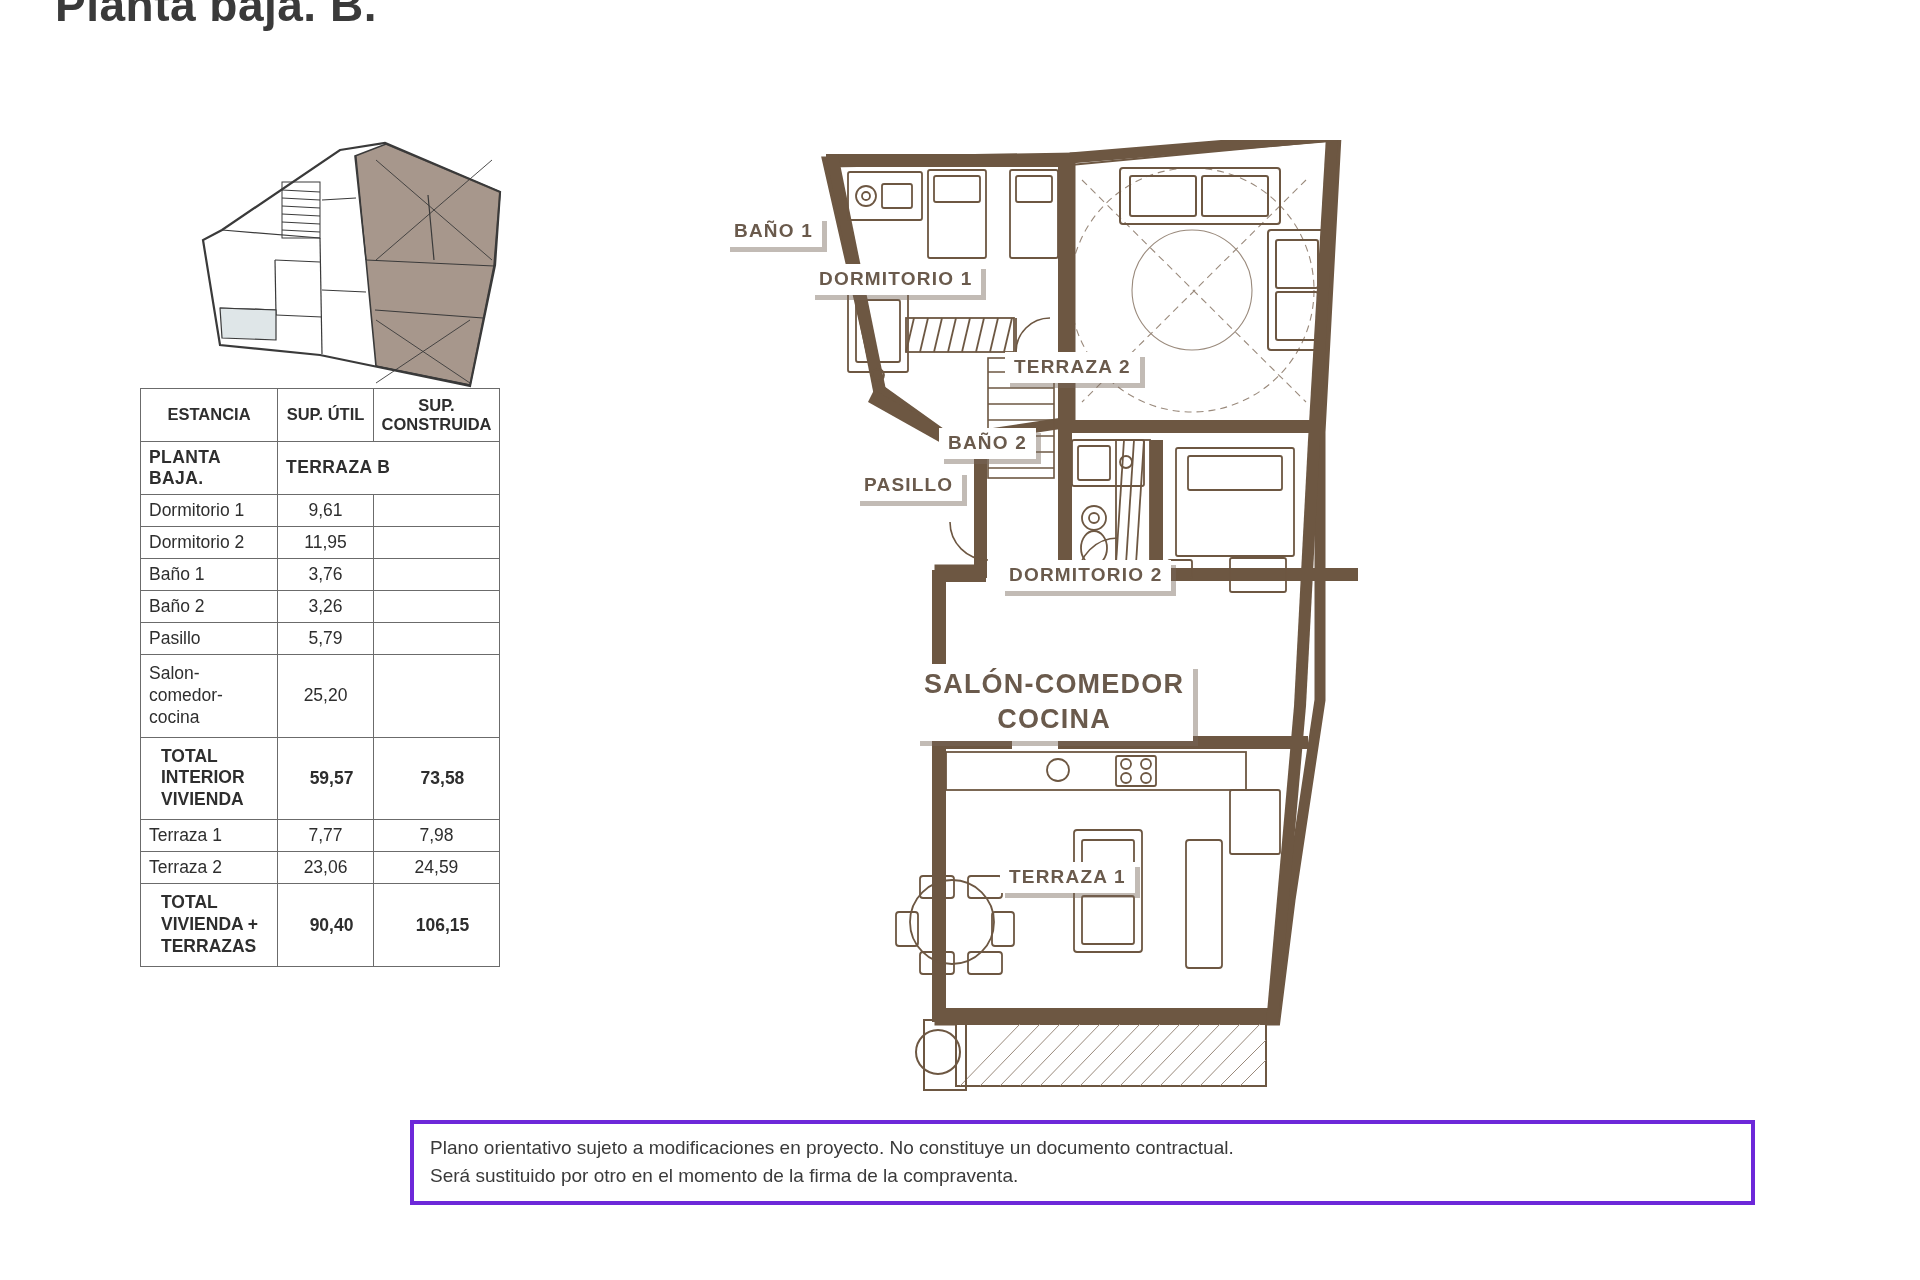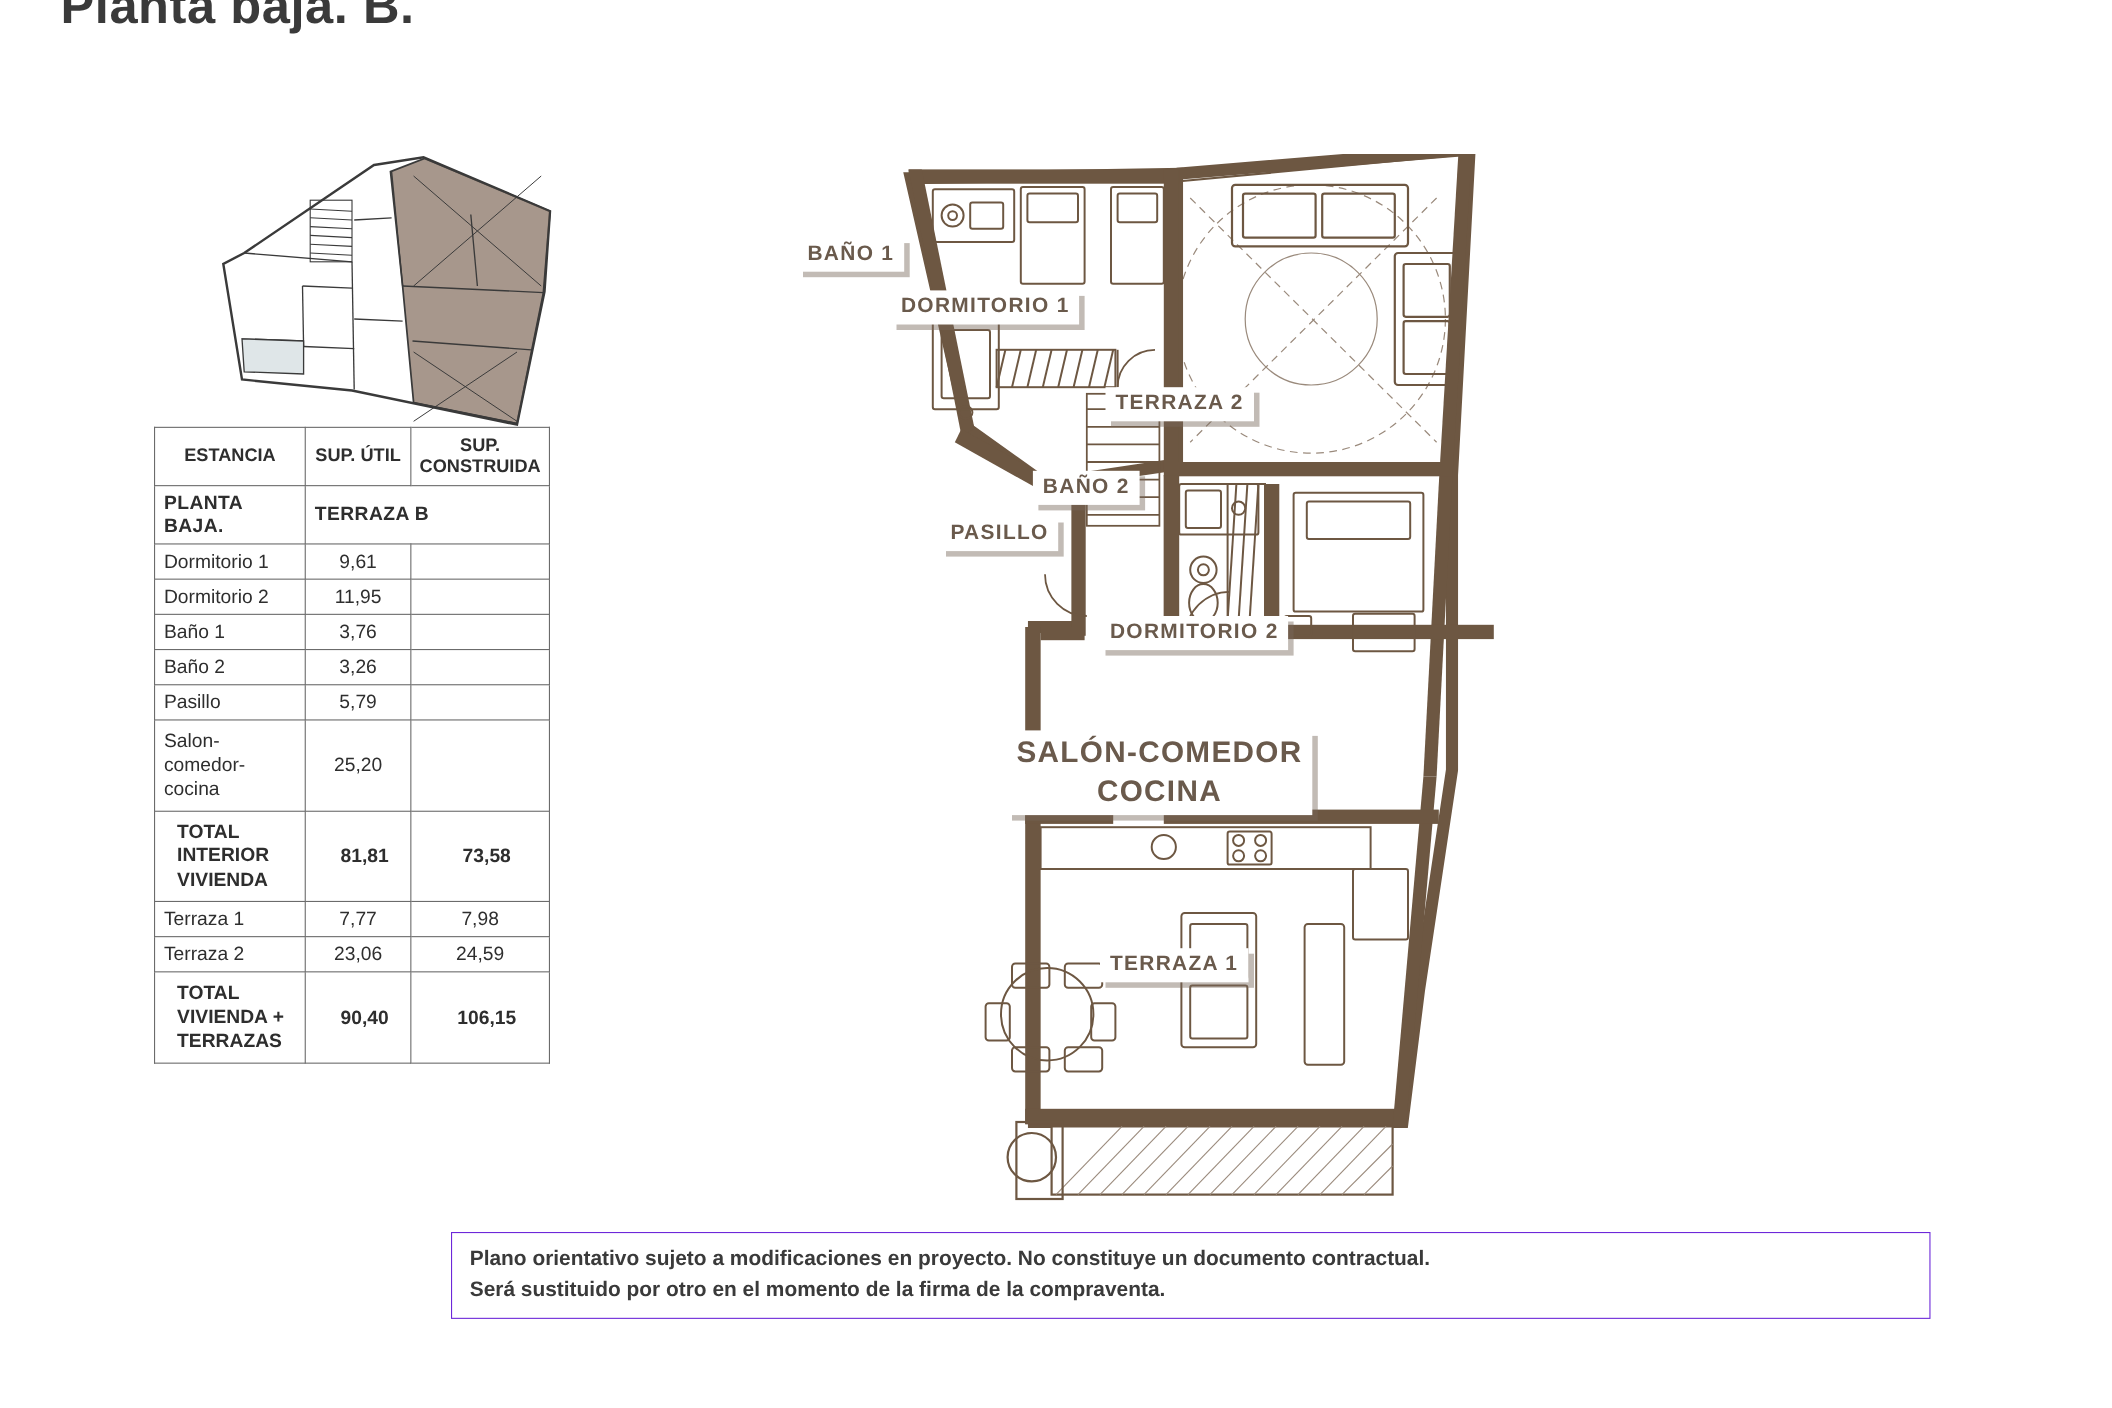--- a/index.html
+++ b/index.html
@@ -79,27 +79,26 @@
     padding-left: 20px;
   }
   #area-table td.name.multiline { line-height: 1.25; padding-top: 8px; padding-bottom: 8px;}
 
   
   #disclaimer {
     position: absolute;
     left: 410px;
     top: 1120px;
     width: 1345px;
-    border: 1px solid #6d28d9;
+    border: 4px solid #6d28d9;
     padding: 10px 16px 12px 16px;
     box-sizing: border-box;
     font-size: 19px;
     line-height: 1.45;
     color: #3a3a3a;
-    font-weight: bold;
   }
 
   
   #floorplan {
     position: absolute;
     left: 820px;
     top: 140px;
     width: 700px;
     height: 960px;
   }
@@ -209,21 +208,21 @@
         <td class="num">5,79</td>
         <td class="num2"></td>
       </tr>
       <tr>
         <td class="name multiline" style="word-break:break-word;max-width:158px;">Salon-comedor-cocina</td>
         <td class="num">25,20</td>
         <td class="num2"></td>
       </tr>
       <tr class="total">
         <td class="name multiline" style="word-break:break-word;max-width:158px;">TOTAL INTERIOR VIVIENDA</td>
-        <td class="num">81,81</td>
+        <td class="num">59,57</td>
         <td class="num2">73,58</td>
       </tr>
       <tr>
         <td class="name">Terraza 1</td>
         <td class="num">7,77</td>
         <td class="num2">7,98</td>
       </tr>
       <tr>
         <td class="name">Terraza 2</td>
         <td class="num">23,06</td>

